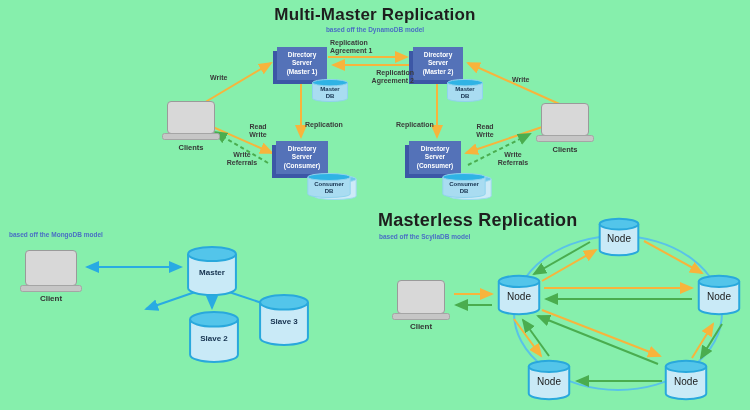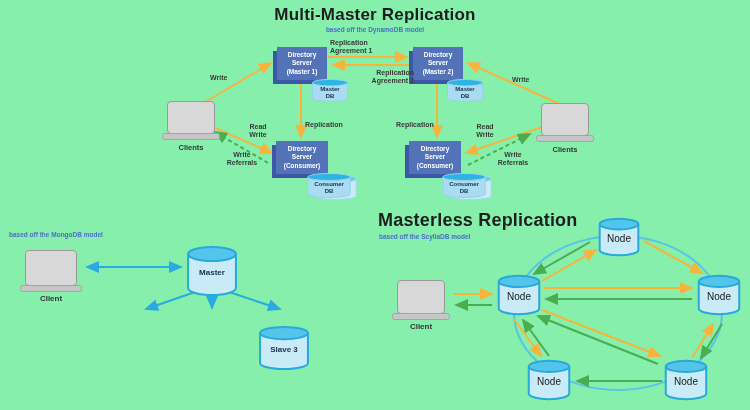--- a/index.html
+++ b/index.html
@@ -218,21 +218,28 @@
   <div class="abs dev-lbl dev-lbl-lg" style="left:20px; top:294px; width:62px;">Client</div>
 
   <div class="abs cyl cyl-lg" style="left:186px; top:246px; width:52px; height:50px;">
     <svg viewBox="0 0 100 100" preserveAspectRatio="none">
       <path class="body-lg" d="M4,16 L4,84 A46,14 0 0 0 96,84 L96,16"></path>
       <ellipse class="top-lg" cx="50" cy="16" rx="46" ry="14"></ellipse>
     </svg>
     <span class="cyl-label">Master</span>
   </div>
 
-  <div class="abs cyl cyl-lg" style="left:258px; top:326px; width:52px; height:44px;">
+  <div class="abs cyl cyl-lg" style="left:188px; top:311px; width:52px; height:52px;">
+    <svg viewBox="0 0 100 100" preserveAspectRatio="none">
+      <path class="body-lg" d="M4,16 L4,84 A46,14 0 0 0 96,84 L96,16"></path>
+      <ellipse class="top-lg" cx="50" cy="16" rx="46" ry="14"></ellipse>
+    </svg>
+    <span class="cyl-label">Slave 2</span>
+  </div>
+  <div class="abs cyl cyl-lg" style="left:258px; top:294px; width:52px; height:52px;">
     <svg viewBox="0 0 100 100" preserveAspectRatio="none">
       <path class="body-lg" d="M4,16 L4,84 A46,14 0 0 0 96,84 L96,16"></path>
       <ellipse class="top-lg" cx="50" cy="16" rx="46" ry="14"></ellipse>
     </svg>
     <span class="cyl-label">Slave 3</span>
   </div>
 
   <div class="abs big-title" style="left:378px; top:210px; font-size:18px;">Masterless Replication</div>
   <div class="abs sub-title" style="left:379px; top:233px; font-size:6.5px;">based off the ScyllaDB model</div>
 

